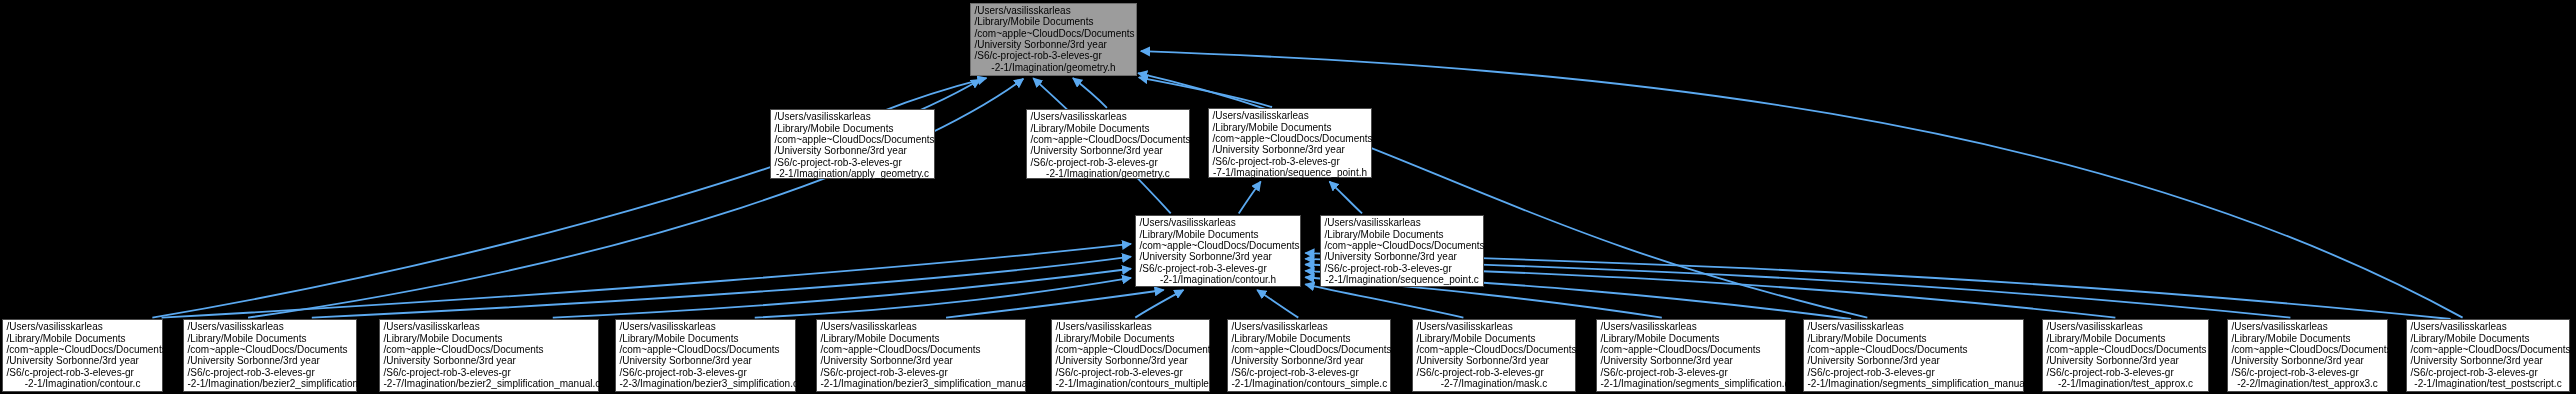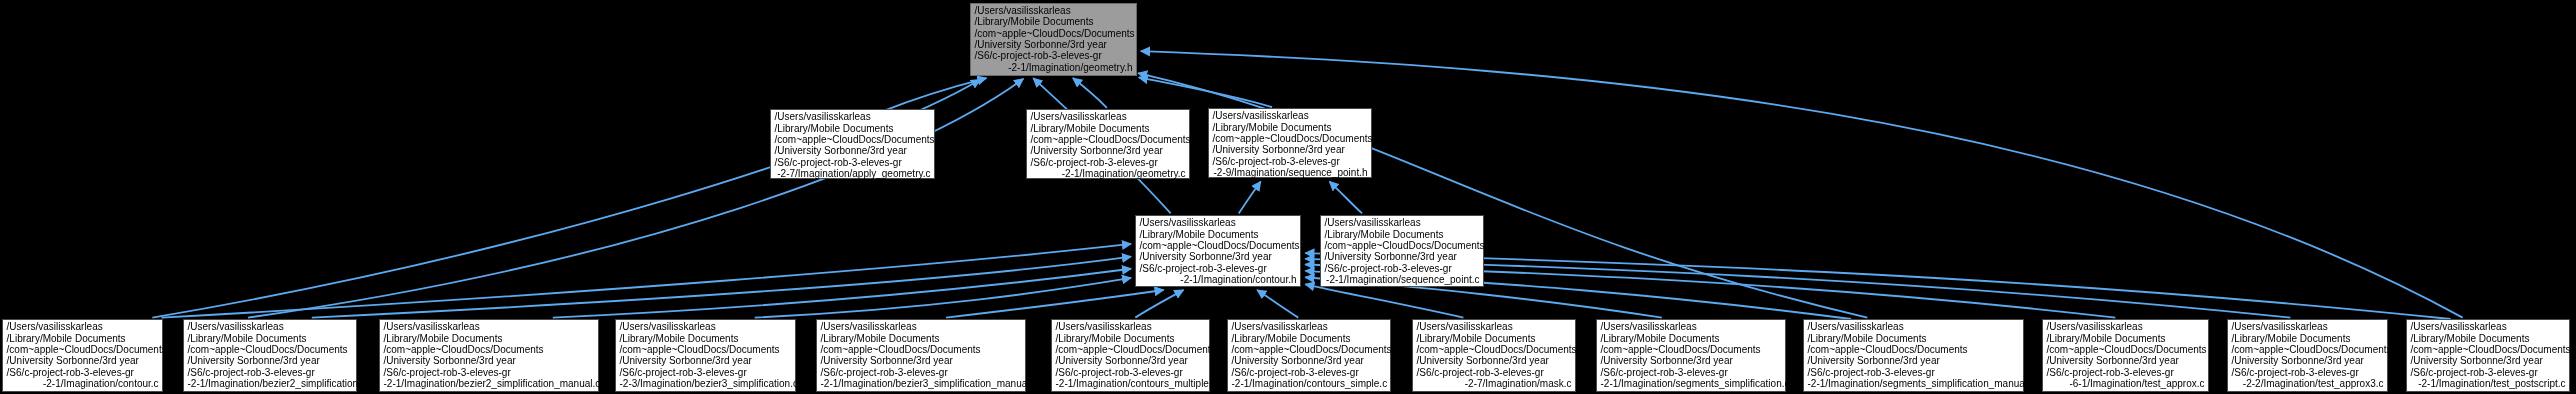--- a/index.html
+++ b/index.html
@@ -3,21 +3,21 @@
 <meta charset="utf-8">
 <style>
   html,body{margin:0;padding:0;background:#000;}
   #stage{position:relative;width:2576px;height:395px;background:#000;overflow:hidden;
          font-family:"Liberation Sans","DejaVu Sans",sans-serif;}
   #edges{position:absolute;left:0;top:0;}
   .node{position:absolute;box-sizing:border-box;border:1.4px solid #4a4a4a;background:#fff;
         color:#000;font-size:10px;line-height:11.3px;padding:1.4px 3.5px;white-space:nowrap;}
   .node.highlight{background:#9c9c9c;border-color:#6b6b6b;}
   .node .line{text-align:left;}
-  .node .line:last-child{text-align:right;}
+  .node .line:last-child{text-align:center;}
 </style>
 </head>
 <body>
 
 <div id="stage">
   <svg id="edges" width="2576" height="395" viewBox="0 0 3635 557" xmlns="http://www.w3.org/2000/svg">
     <defs>
       <marker id="arrowhead" viewBox="0 0 10 10" refX="9" refY="5" markerWidth="5.5" markerHeight="5.5" orient="auto">
         <path id="arrowhead-shape" d="M 0 0 L 10 5 L 0 10 z" fill="#5ba9f0"></path>
       </marker>
@@ -56,37 +56,37 @@
         <div class="line">/University Sorbonne/3rd year</div>
         <div class="line">/S6/c-project-rob-3-eleves-gr</div>
         <div class="line">-2-1/Imagination/geometry.h</div>
       </div>
       <div class="node" style="left: 770px; top: 109px; width: 165px; height: 70px; background: rgb(255, 255, 255); border-color: rgb(74, 74, 74); color: rgb(0, 0, 0);">
         <div class="line">/Users/vasilisskarleas</div>
         <div class="line">/Library/Mobile Documents</div>
         <div class="line">/com~apple~CloudDocs/Documents</div>
         <div class="line">/University Sorbonne/3rd year</div>
         <div class="line">/S6/c-project-rob-3-eleves-gr</div>
-        <div class="line">-2-7/Imagination/apply_geometry.c</div>
+        <div class="line">-2-1/Imagination/apply_geometry.c</div>
       </div>
       <div class="node" style="left: 1026px; top: 109px; width: 164px; height: 70px; background: rgb(255, 255, 255); border-color: rgb(74, 74, 74); color: rgb(0, 0, 0);">
         <div class="line">/Users/vasilisskarleas</div>
         <div class="line">/Library/Mobile Documents</div>
         <div class="line">/com~apple~CloudDocs/Documents</div>
         <div class="line">/University Sorbonne/3rd year</div>
         <div class="line">/S6/c-project-rob-3-eleves-gr</div>
         <div class="line">-2-1/Imagination/geometry.c</div>
       </div>
       <div class="node" style="left: 1208px; top: 108px; width: 164px; height: 70px; background: rgb(255, 255, 255); border-color: rgb(74, 74, 74); color: rgb(0, 0, 0);">
         <div class="line">/Users/vasilisskarleas</div>
         <div class="line">/Library/Mobile Documents</div>
         <div class="line">/com~apple~CloudDocs/Documents</div>
         <div class="line">/University Sorbonne/3rd year</div>
         <div class="line">/S6/c-project-rob-3-eleves-gr</div>
-        <div class="line">-2-9/Imagination/sequence_point.h</div>
+        <div class="line">-7-1/Imagination/sequence_point.h</div>
       </div>
       <div class="node" style="left: 1135px; top: 215px; width: 166px; height: 72px; background: rgb(255, 255, 255); border-color: rgb(74, 74, 74); color: rgb(0, 0, 0);">
         <div class="line">/Users/vasilisskarleas</div>
         <div class="line">/Library/Mobile Documents</div>
         <div class="line">/com~apple~CloudDocs/Documents</div>
         <div class="line">/University Sorbonne/3rd year</div>
         <div class="line">/S6/c-project-rob-3-eleves-gr</div>
         <div class="line">-2-1/Imagination/contour.h</div>
       </div>
       <div class="node" style="left: 1320px; top: 215px; width: 164px; height: 72px; background: rgb(255, 255, 255); border-color: rgb(74, 74, 74); color: rgb(0, 0, 0);">
@@ -112,21 +112,21 @@
         <div class="line">/University Sorbonne/3rd year</div>
         <div class="line">/S6/c-project-rob-3-eleves-gr</div>
         <div class="line">-2-1/Imagination/bezier2_simplification.c</div>
       </div>
       <div class="node" style="left: 379px; top: 319px; width: 220px; height: 73px; background: rgb(255, 255, 255); border-color: rgb(74, 74, 74); color: rgb(0, 0, 0);">
         <div class="line">/Users/vasilisskarleas</div>
         <div class="line">/Library/Mobile Documents</div>
         <div class="line">/com~apple~CloudDocs/Documents</div>
         <div class="line">/University Sorbonne/3rd year</div>
         <div class="line">/S6/c-project-rob-3-eleves-gr</div>
-        <div class="line">-2-1/Imagination/bezier2_simplification_manual.c</div>
+        <div class="line">-2-7/Imagination/bezier2_simplification_manual.c</div>
       </div>
       <div class="node" style="left: 615px; top: 319px; width: 181px; height: 73px; background: rgb(255, 255, 255); border-color: rgb(74, 74, 74); color: rgb(0, 0, 0);">
         <div class="line">/Users/vasilisskarleas</div>
         <div class="line">/Library/Mobile Documents</div>
         <div class="line">/com~apple~CloudDocs/Documents</div>
         <div class="line">/University Sorbonne/3rd year</div>
         <div class="line">/S6/c-project-rob-3-eleves-gr</div>
         <div class="line">-2-3/Imagination/bezier3_simplification.c</div>
       </div>
       <div class="node" style="left: 816px; top: 319px; width: 210px; height: 73px; background: rgb(255, 255, 255); border-color: rgb(74, 74, 74); color: rgb(0, 0, 0);">
@@ -176,21 +176,21 @@
         <div class="line">/University Sorbonne/3rd year</div>
         <div class="line">/S6/c-project-rob-3-eleves-gr</div>
         <div class="line">-2-1/Imagination/segments_simplification_manual.c</div>
       </div>
       <div class="node" style="left: 2042px; top: 319px; width: 167px; height: 73px; background: rgb(255, 255, 255); border-color: rgb(74, 74, 74); color: rgb(0, 0, 0);">
         <div class="line">/Users/vasilisskarleas</div>
         <div class="line">/Library/Mobile Documents</div>
         <div class="line">/com~apple~CloudDocs/Documents</div>
         <div class="line">/University Sorbonne/3rd year</div>
         <div class="line">/S6/c-project-rob-3-eleves-gr</div>
-        <div class="line">-6-1/Imagination/test_approx.c</div>
+        <div class="line">-2-1/Imagination/test_approx.c</div>
       </div>
       <div class="node" style="left: 2227px; top: 319px; width: 161px; height: 73px; background: rgb(255, 255, 255); border-color: rgb(74, 74, 74); color: rgb(0, 0, 0);">
         <div class="line">/Users/vasilisskarleas</div>
         <div class="line">/Library/Mobile Documents</div>
         <div class="line">/com~apple~CloudDocs/Documents</div>
         <div class="line">/University Sorbonne/3rd year</div>
         <div class="line">/S6/c-project-rob-3-eleves-gr</div>
         <div class="line">-2-2/Imagination/test_approx3.c</div>
       </div>
       <div class="node" style="left: 2406px; top: 319px; width: 164px; height: 73px; background: rgb(255, 255, 255); border-color: rgb(74, 74, 74); color: rgb(0, 0, 0);">

